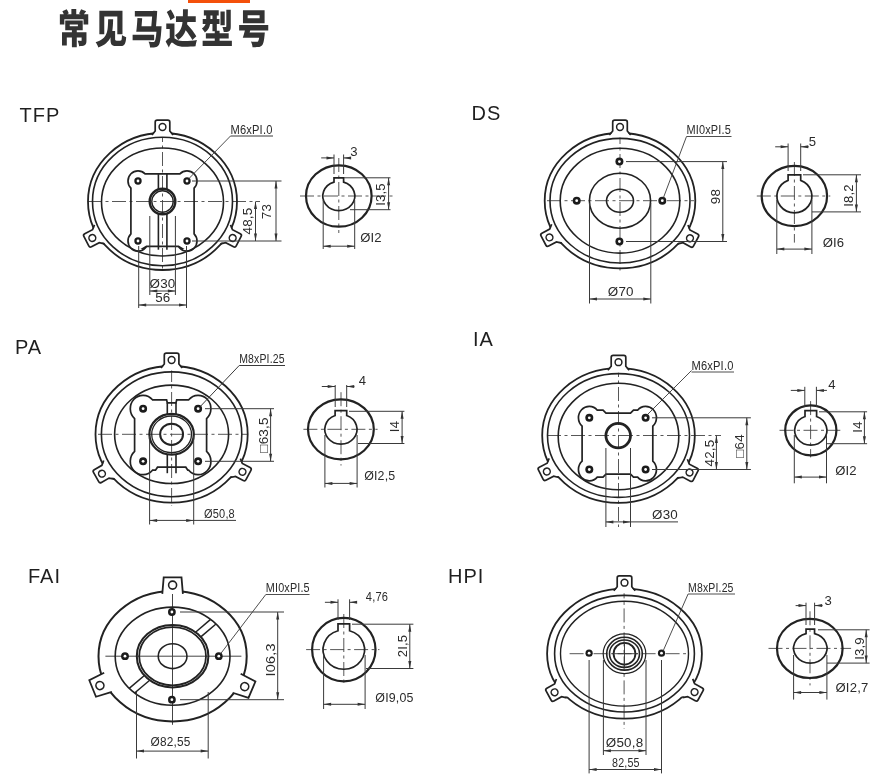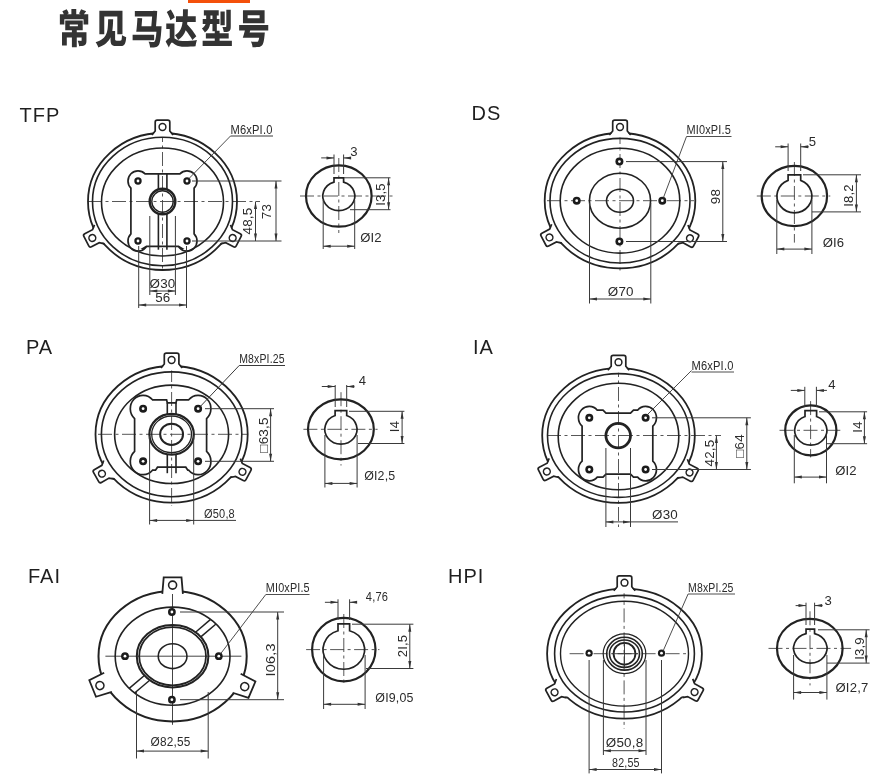--- a/index.html
+++ b/index.html
@@ -4,22 +4,22 @@
 #page{position:relative;width:893px;height:783px;background:#fff;overflow:hidden;
 font-family:"Liberation Sans",sans-serif}
 #obar{position:absolute;left:188px;top:0;width:62px;height:3px;background:#f4500a}
 .lab{position:absolute;font-size:20px;color:#1f1f1f;letter-spacing:1px}
 </style></head>
 <body>
 <div id="page">
 <div id="obar"></div>
 <div class="lab" style="left:19.5px;top:104px">TFP</div>
     <div class="lab" style="left:471.5px;top:102px">DS</div>
-    <div class="lab" style="left:26px;top:336px">PA</div>
-    <div class="lab" style="left:473px;top:336px">IA</div>
+    <div class="lab" style="left:15px;top:336px">PA</div>
+    <div class="lab" style="left:473px;top:328px">IA</div>
     <div class="lab" style="left:28px;top:565px">FAI</div>
     <div class="lab" style="left:448px;top:564.5px">HPI</div>
 <svg width="893" height="783" viewBox="0 0 893 783" font-family="Liberation Sans, sans-serif" style="position:absolute;left:0;top:0">
       <g transform="translate(57.85 43.50) scale(0.0323 -0.0403)">
         <path d="M368 469H621V426H368ZM129 279V-51H277V150H435V-95H586V150H736V78C736 67 731 64 716 64C703 64 649 64 613 66C632 30 652 -26 659 -66C727 -66 783 -65 828 -45C873 -24 886 12 886 75V279H586V326H770V569H229V326H435V279ZM720 848C705 817 678 775 655 745L705 728H570V856H419V728H290L339 749C327 779 300 821 273 851L140 799C156 778 172 752 184 728H62V471H201V604H796V471H941V728H806C828 749 852 775 878 803Z" fill="#333"></path>
       </g>
       <g transform="translate(94.77 43.50) scale(0.0323 -0.0403)">
         <path d="M142 815V231H294V667H698V231H858V815ZM414 602C405 306 407 122 26 29C57 -2 95 -59 110 -98C314 -42 425 43 487 154V107C487 -24 528 -63 661 -63C688 -63 773 -63 802 -63C919 -63 957 -19 973 155C935 164 872 187 842 210C837 87 830 70 790 70C767 70 699 70 680 70C637 70 630 74 630 109V312H543C560 398 565 495 569 602Z" fill="#333"></path>
       </g>
       <g transform="translate(131.00 43.50) scale(0.0323 -0.0403)">

